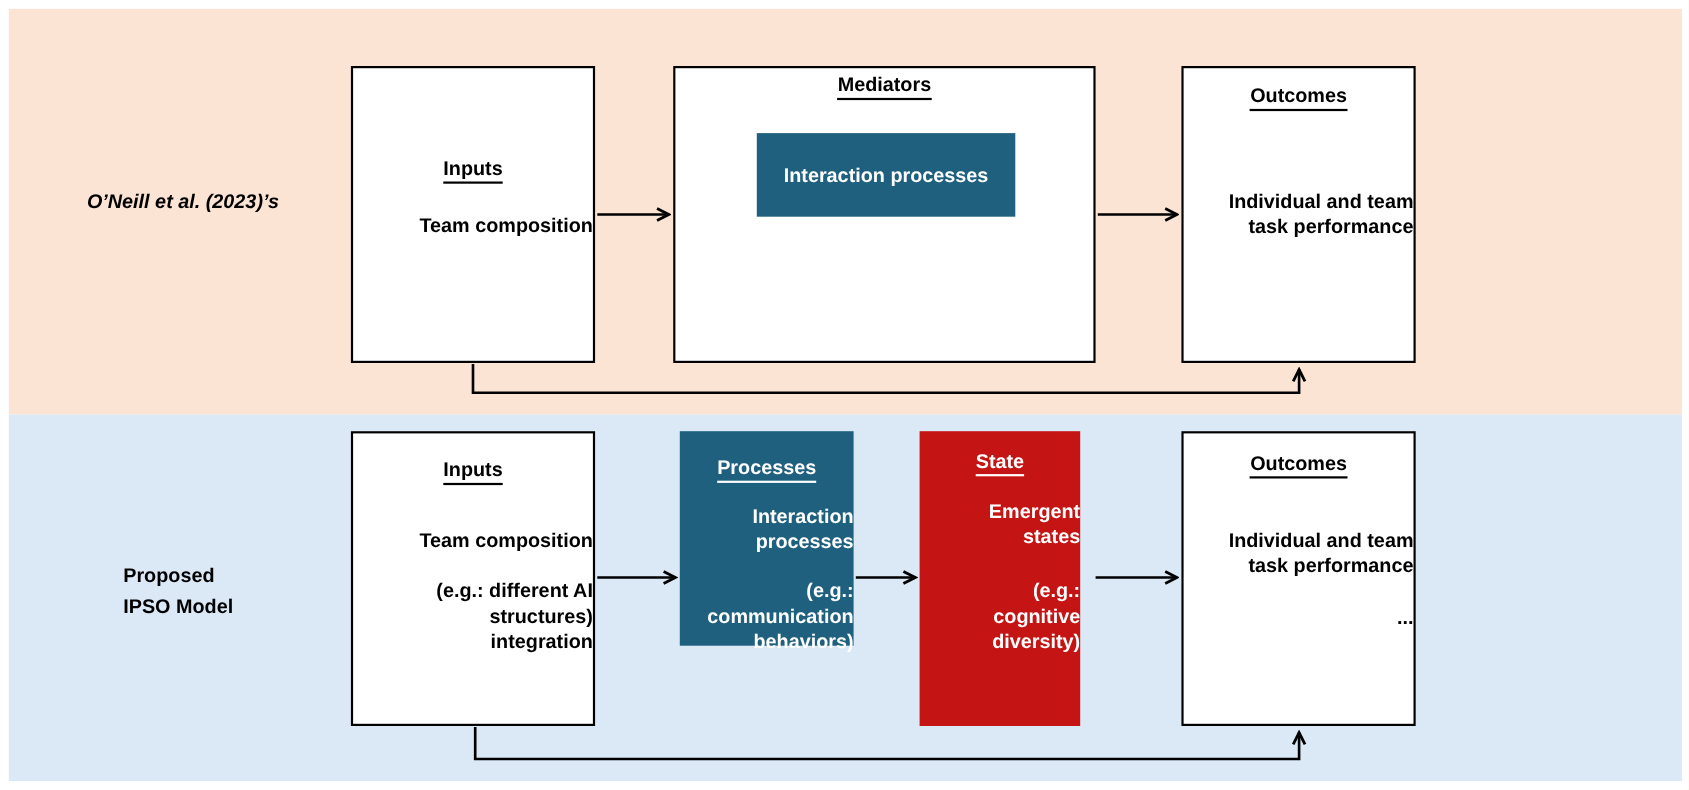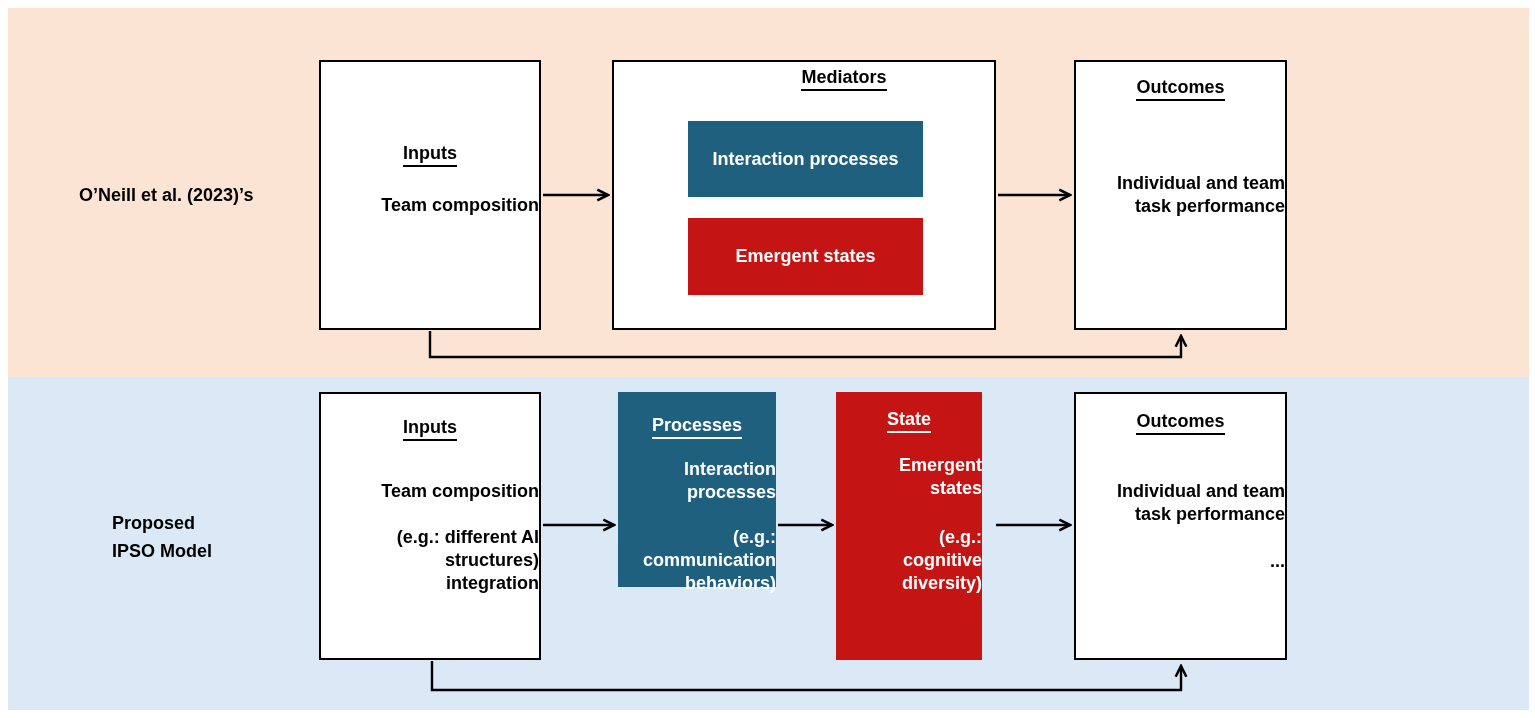--- a/index.html
+++ b/index.html
@@ -24,21 +24,21 @@
   .hdr span { display:inline-block; border-bottom:2px solid currentColor; padding-bottom:1px; }
 
   .txt { position:absolute; left:0; width:100%; text-align:right; font-size:18px; line-height:23px; }
 
   .chip {
     position:absolute; display:flex; align-items:center; justify-content:center;
     color:#fff; font-size:18px; text-align:center;
   }
 
   .model-label { position:absolute; font-size:18px; }
-  .model-label-top    { left:79px;  top:178px; line-height:35px; }
+  .model-label-top    { left:79px;  top:166px; line-height:35px;font-style:italic; }
   .model-label-bottom { left:112px; top:509px; line-height:28px; }
 
   .arrow-layer { position:absolute; left:0; top:0; pointer-events:none; }
 </style>
 </head>
 <body>
 
 <div class="page">
 
   <div class="band band-top"></div>
@@ -53,28 +53,25 @@
   </div>
 
   <div class="box" style="left:319px; top:60px; width:222px; height:270px;">
     <div class="hdr" style="top:80px;">
       <span>Inputs</span>
     </div>
     <div class="txt" style="top:132px;">Team composition</div>
   </div>
 
   <div class="box" style="left:612px; top:60px; width:384px; height:270px;">
-    <div class="hdr" style="top:4px;margin-left:40px;">
+    <div class="hdr" style="top:4px;">
       <span>Mediators</span>
     </div>
     <div class="chip blue-fill" style="left:74px; top:59px; width:235px; height:76px;justify-content:center;">
       <span>Interaction processes</span>
-    </div>
-    <div class="chip red-fill" style="left:74px; top:156px; width:235px; height:77px;">
-      <span>Emergent states</span>
     </div>
   </div>
 
   <div class="box" style="left:1074px; top:60px; width:213px; height:270px;">
     <div class="hdr" style="top:14px;">
       <span>Outcomes</span>
     </div>
     <div class="txt" style="top:110px;">
       <div>Individual and team</div>
       <div>task performance</div>

